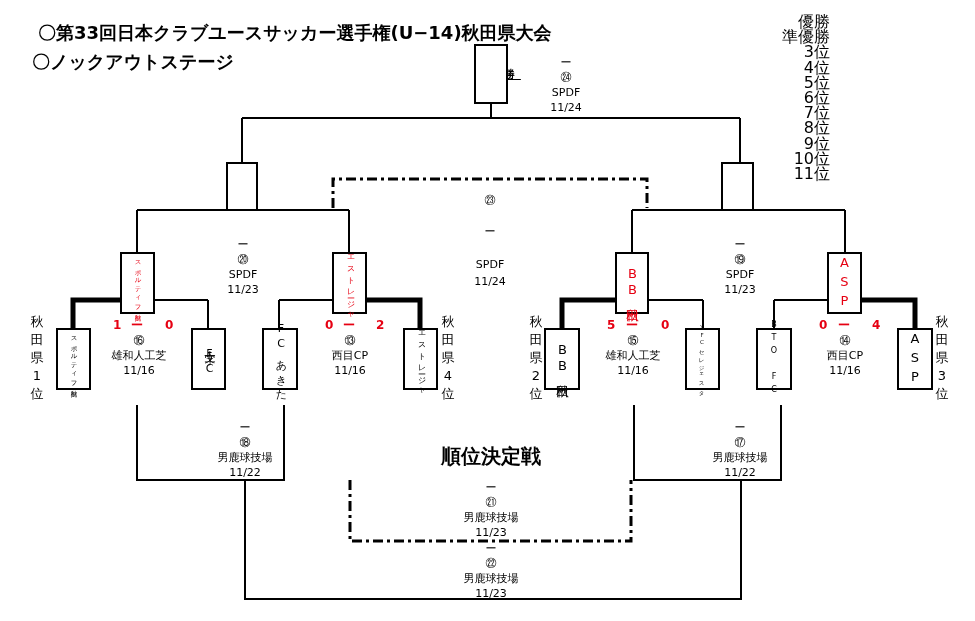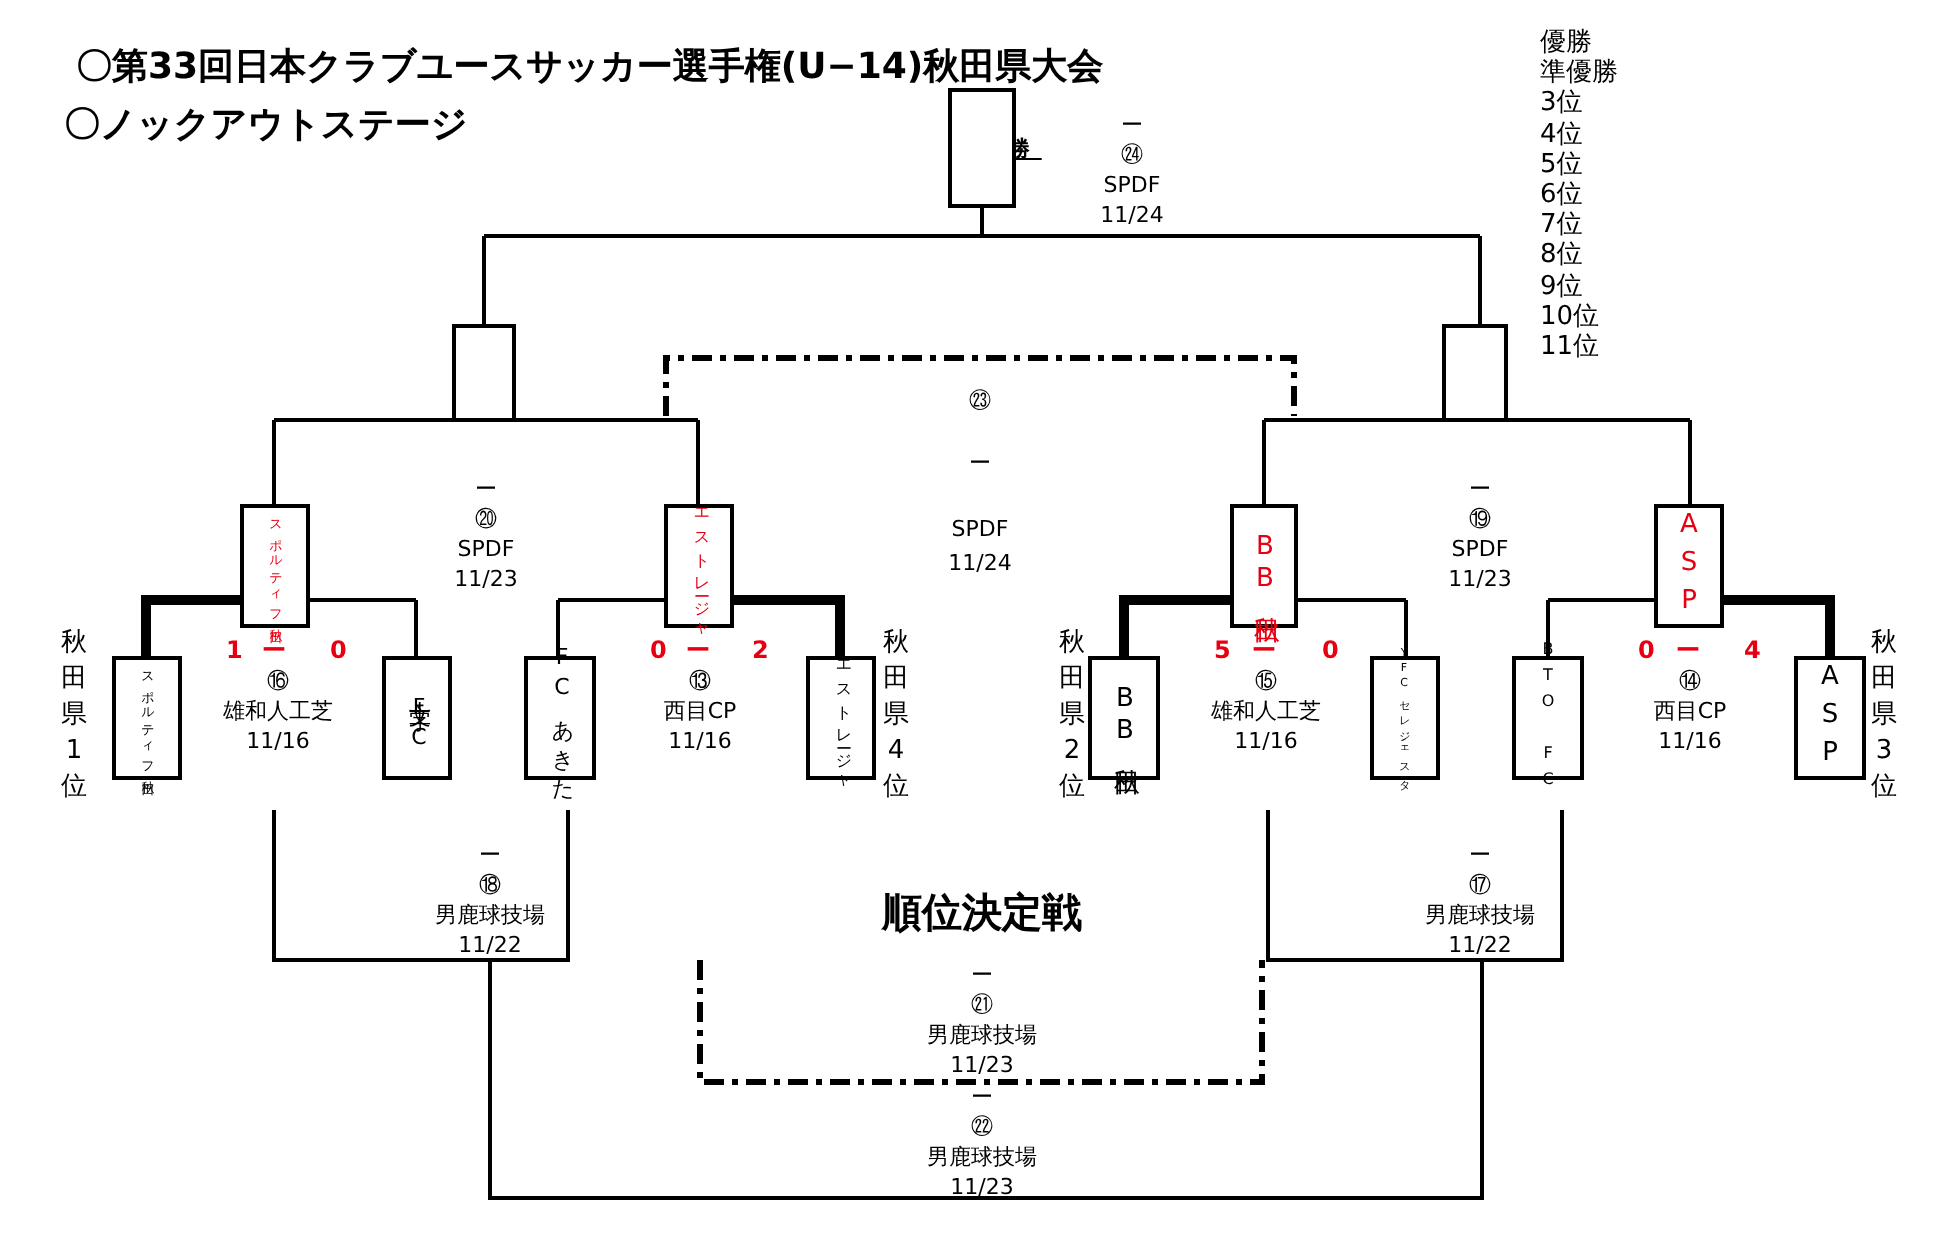--- a/index.html
+++ b/index.html
@@ -1,21 +1,21 @@
 <!DOCTYPE html>
 <html><head>
 <meta charset="utf-8">
 <style>
   html, body { margin:0; padding:0; background:#fff; }
   body { width:975px; height:621px; position:relative; overflow:hidden;
          font-family:"DejaVu Sans", "Liberation Sans", sans-serif; color:#000; }
   .abs { position:absolute; }
   svg.lines { position:absolute; left:0; top:0; }
   .title { font-size:18px; font-weight:bold; white-space:nowrap; }
-  .legend { font-size:13px; text-align:left; line-height:15.2px; width:60px; }
+  .legend { font-size:16px; text-align:right; line-height:15.2px; width:60px; }
   .info { font-size:11px; text-align:center; line-height:15px; white-space:nowrap; transform:translateX(-50%); }
   .info .venue { font-size:11px; }
   .box { position:absolute; border:2px solid #000; background:#fff; box-sizing:border-box;
          display:flex; align-items:center; justify-content:center; }
   .vtext { writing-mode:vertical-rl; text-orientation:upright; white-space:nowrap; }
   .vs-tiny { font-size:6.5px; letter-spacing:1.5px; }
   .vs-small { font-size:8px; letter-spacing:2px; }
   .vs-mid { font-size:11px; letter-spacing:3px; }
   .vs-big { font-size:13px; letter-spacing:3px; }
   .red { color:#e60012; }

